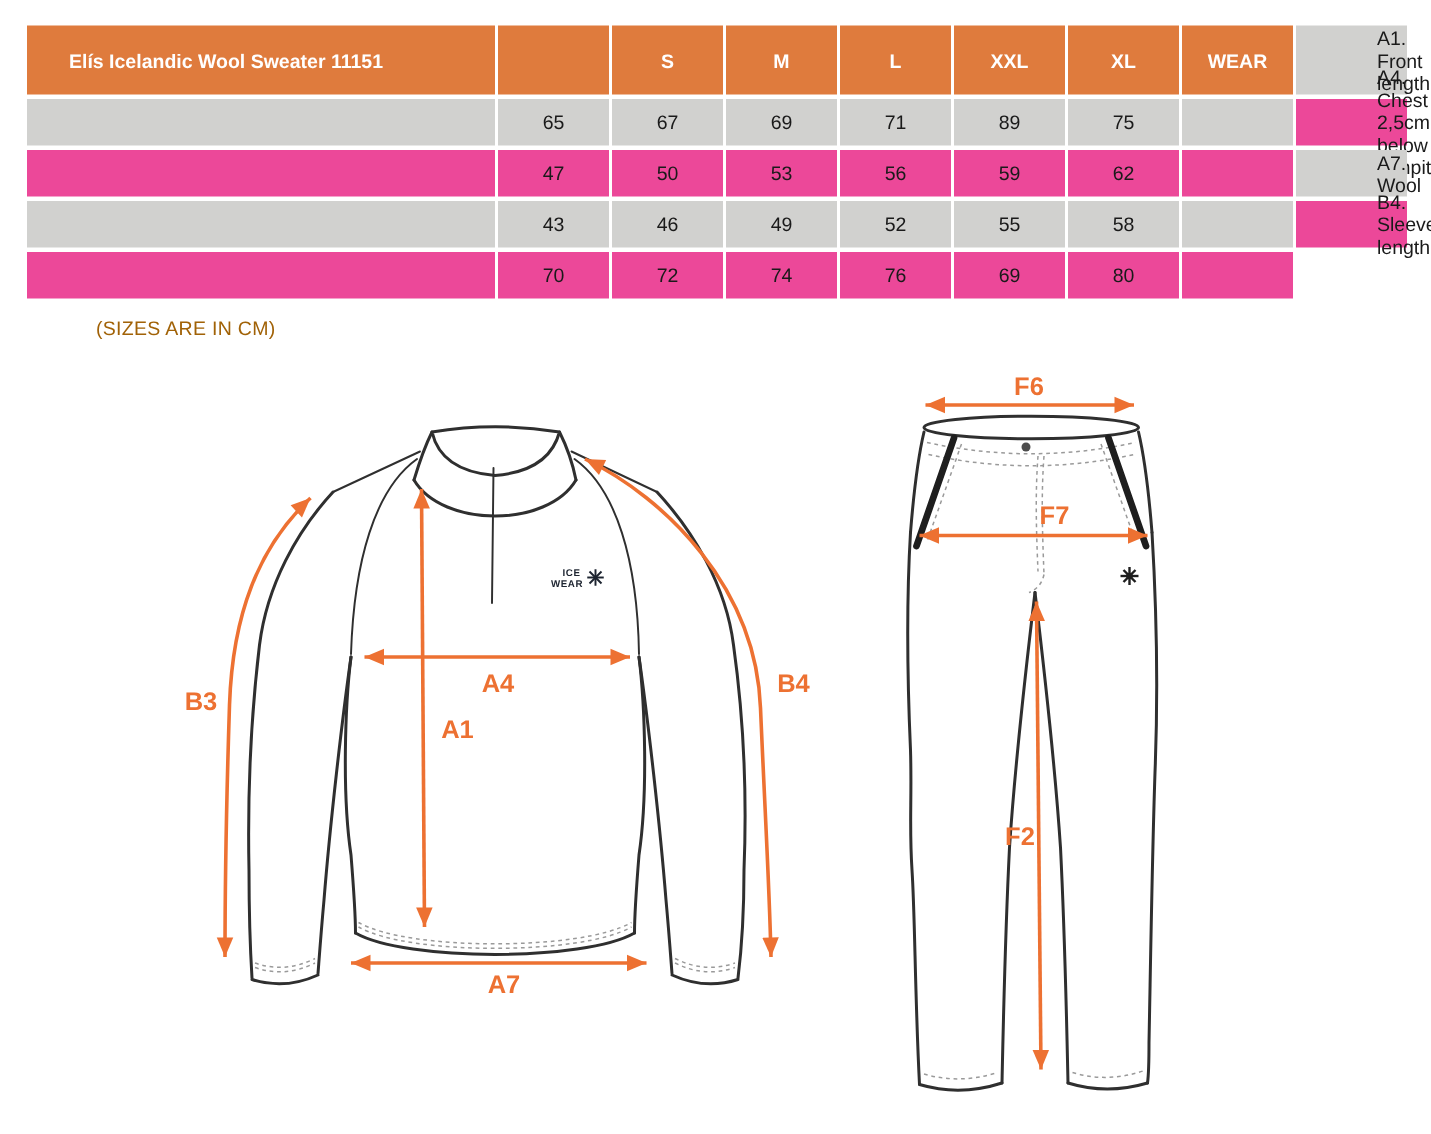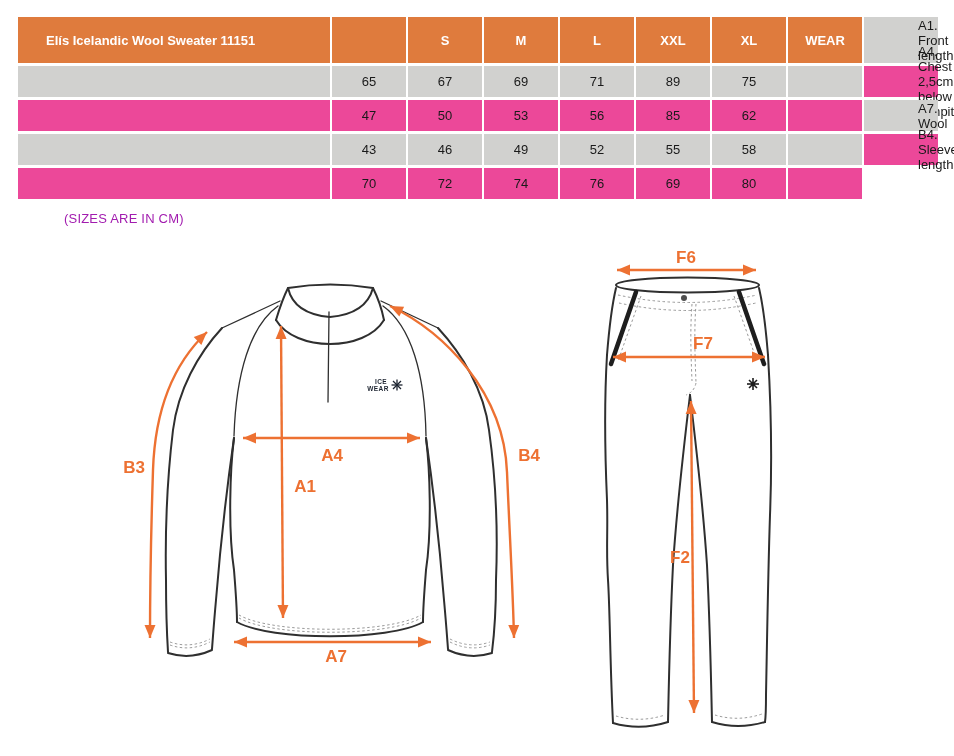--- a/index.html
+++ b/index.html
@@ -22,21 +22,21 @@
   }
   .cell { display: flex; align-items: center; justify-content: center; font-size: 13px; }
   .hdr { background: #df7b3d; color: #ffffff; font-weight: bold; }
   .hdr-title { justify-content: flex-start; padding-left: 28px; }
   .row-a { background: #d1d1cf; }
   .row-b { background: #ec4899; }
   .lbl { justify-content: flex-start; padding-left: 54px; }
 
   .sizes-note {
     position: absolute; left: 64px; top: 211px;
-    font-size: 13px; letter-spacing: 0.2px; color: #a21caf;
+    font-size: 13px; letter-spacing: 0.2px; color: #a16207;
   }
 
   
   .sweater-svg { position: absolute; left: 110px; top: 270px; }
   .pants-svg   { position: absolute; left: 580px; top: 245px; }
 
   .garment-line  { fill: none; stroke: #2f2f2f; stroke-width: 2; stroke-linecap: round; stroke-linejoin: round; }
   .seam-line     { fill: none; stroke: #2f2f2f; stroke-width: 1.3; stroke-linecap: round; }
   .stitch-line   { fill: none; stroke: #9a9a9a; stroke-width: 1; stroke-dasharray: 2.5 2.5; }
   .measure-line  { fill: none; stroke: #ed7132; stroke-width: 2.4; }
@@ -68,21 +68,21 @@
     <div class="cell row-a">89</div>
     <div class="cell row-a">75</div>
     <div class="cell row-a"></div>
 
     <div class="cell row-b lbl">A4. Chest 2,5cm below armpit</div>
     <div class="cell row-b"></div>
     <div class="cell row-b">47</div>
     <div class="cell row-b">50</div>
     <div class="cell row-b">53</div>
     <div class="cell row-b">56</div>
-    <div class="cell row-b">85</div>
+    <div class="cell row-b">59</div>
     <div class="cell row-b">62</div>
     <div class="cell row-b"></div>
 
     <div class="cell row-a lbl">A7. Wool</div>
     <div class="cell row-a"></div>
     <div class="cell row-a">43</div>
     <div class="cell row-a">46</div>
     <div class="cell row-a">49</div>
     <div class="cell row-a">52</div>
     <div class="cell row-a">55</div>

